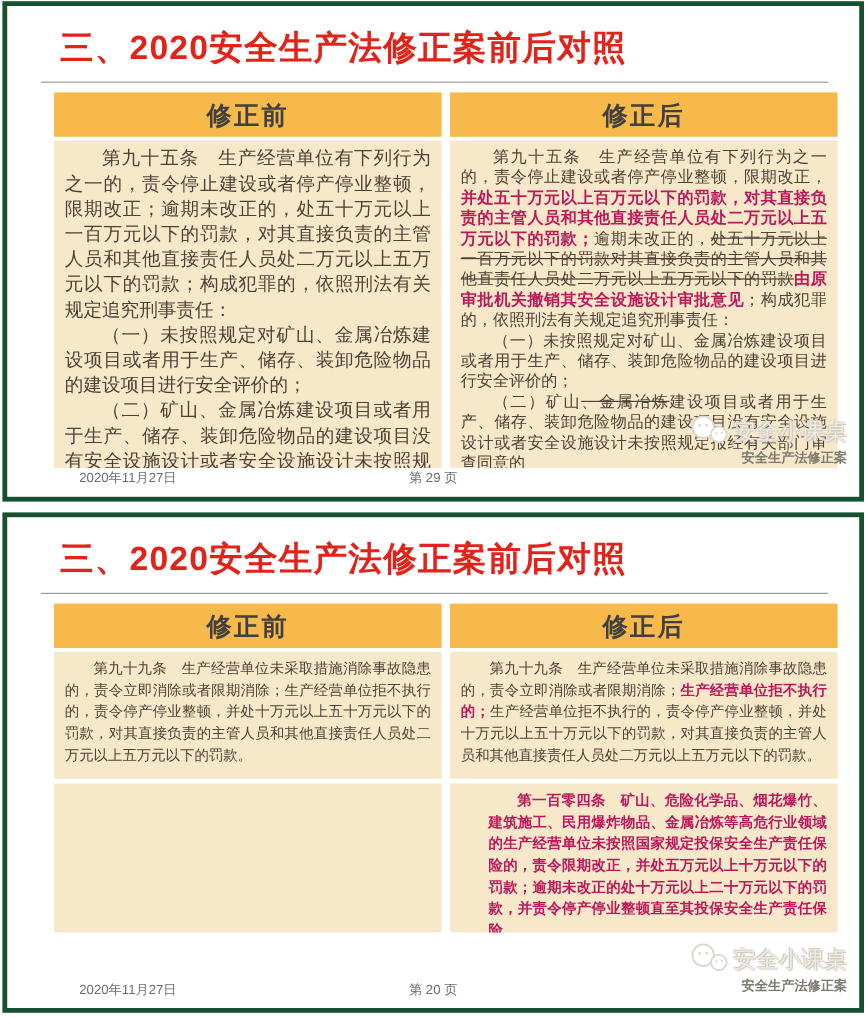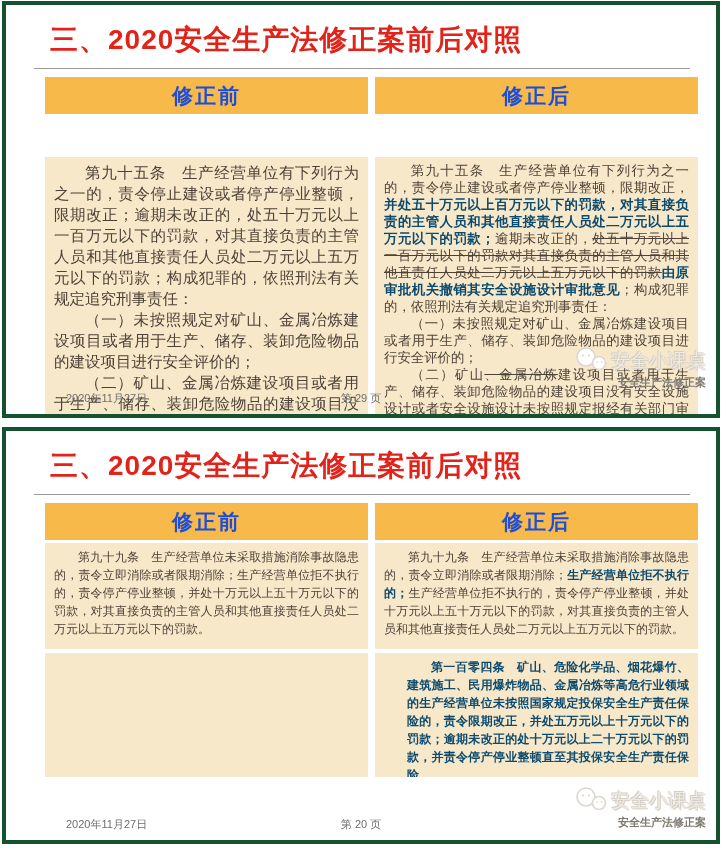--- a/index.html
+++ b/index.html
@@ -4,33 +4,33 @@
 <style>
   html,body{margin:0;padding:0;background:#ffffff;}
   body{width:722px;font-family:"Liberation Sans","DejaVu Sans",sans-serif;}
   .page{width:722px;height:848px;box-sizing:border-box;padding:1px 2px;}
   .slide{position:relative;width:718px;height:417px;border:4px solid #14532d;background:#ffffff;box-sizing:border-box;overflow:hidden;}
   .slide+.slide{margin-top:9px;}
   .slide-title{margin:16px 0 0 44px;font-size:28px;font-weight:bold;color:#e2231a;letter-spacing:1px;}
   .title-divider{height:1px;background:#9b9b9b;margin:9px 26px 0 28px;}
   .cmp-table{margin:8px 18px 0 39px;}
   .thead,.trow{display:grid;grid-template-columns:1fr 1fr;column-gap:7px;}
-  .th{height:37px;background:#f6b94a;color:#1d4ed8;font-weight:bold;font-size:21px;display:flex;align-items:center;justify-content:center;letter-spacing:2px;}
+  .th{height:37px;background:#f6b94a;color:#404040;font-weight:bold;font-size:21px;display:flex;align-items:center;justify-content:center;letter-spacing:2px;}
   .trow{margin-top:3px;}
   .td{background:#f8e8ca;padding:5px 9px;box-sizing:border-box;color:#4c4238;text-align:justify;overflow:hidden;}
-  .row-s1 .td{height:273px;margin-top:40px;}
+  .row-s1 .td{height:273px;}
   .row-s2a .td{height:106px;}
   .row-s2b{margin-top:4px;}
   .row-s2b .td{height:124px;padding-left:32px;}
   .cell-lg{font-size:15.5px;line-height:21px;}
   .cell-md{font-size:12px;line-height:18px;}
   .cell-sm{font-size:13.4px;line-height:17px;}
   .para{margin:0;text-indent:2em;}
   .seg-n{}
-  .seg-r{color:#0c4a6e;font-weight:bold;}
+  .seg-r{color:#be185d;font-weight:bold;}
   .seg-k{text-decoration:line-through;}
   .slide-footer{position:absolute;left:0;right:0;bottom:9px;height:14px;font-size:11px;color:#6e6e6e;}
   .f-date{position:absolute;left:60px;}
   .f-page{position:absolute;left:50%;transform:translateX(-50%);}
   .watermark{position:absolute;right:10px;text-align:right;line-height:1.1;}
   .wm-1{bottom:26px;}
   .wm-2{bottom:12px;}
   .wm-top{display:flex;align-items:center;gap:2px;justify-content:flex-end;}
   .wm-name{font-size:19px;font-weight:normal;color:#efebe3;text-shadow:0 0 2px #c9c3b9,1px 1px 0 #d8d2c8,-1px -1px 0 #d8d2c8;}
   .wm-caption{font-size:11px;font-weight:bold;color:#7f7a71;margin-top:-1px;}

